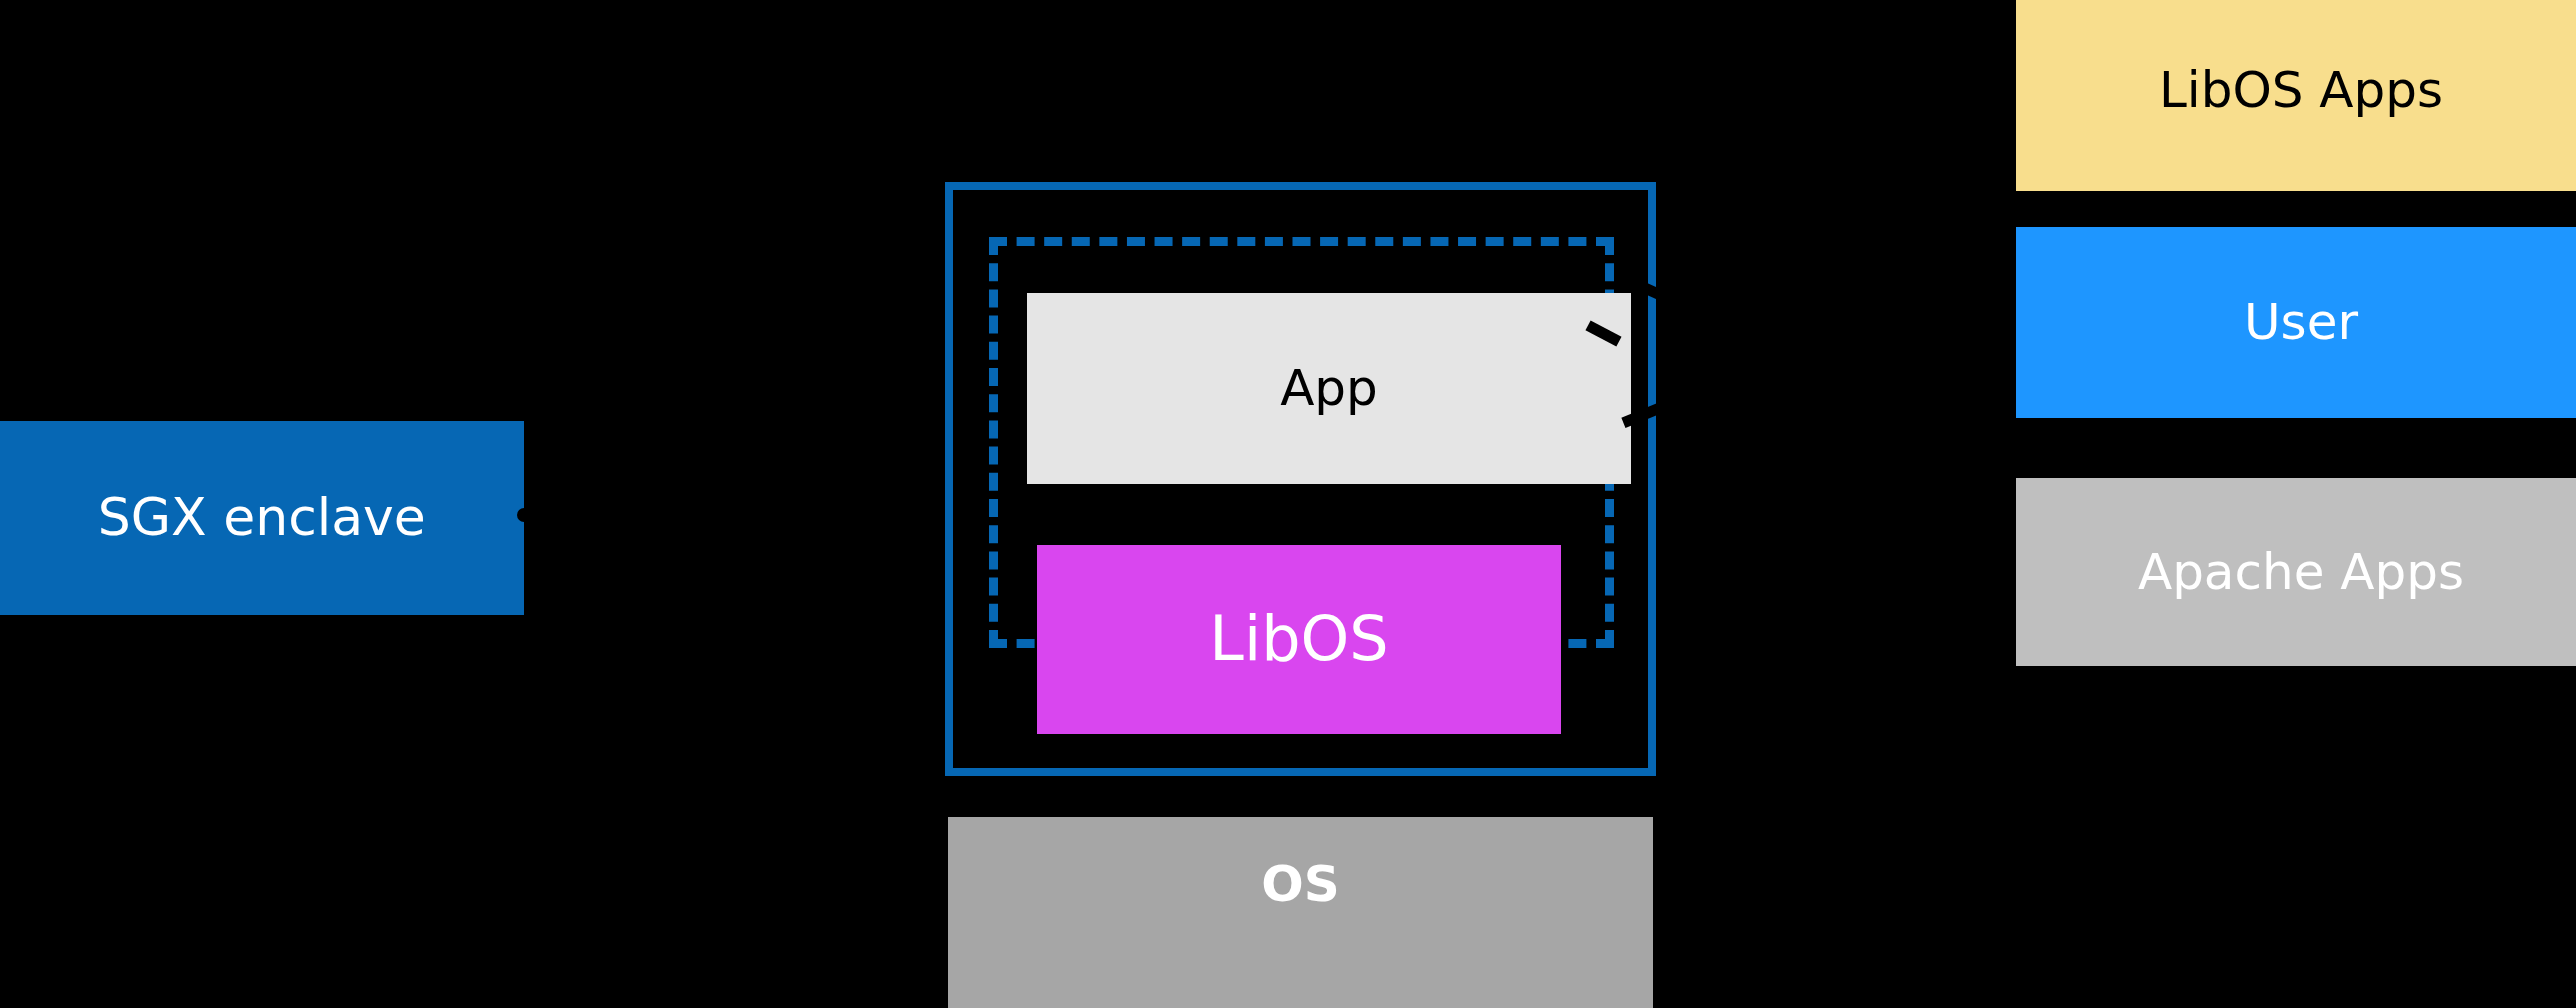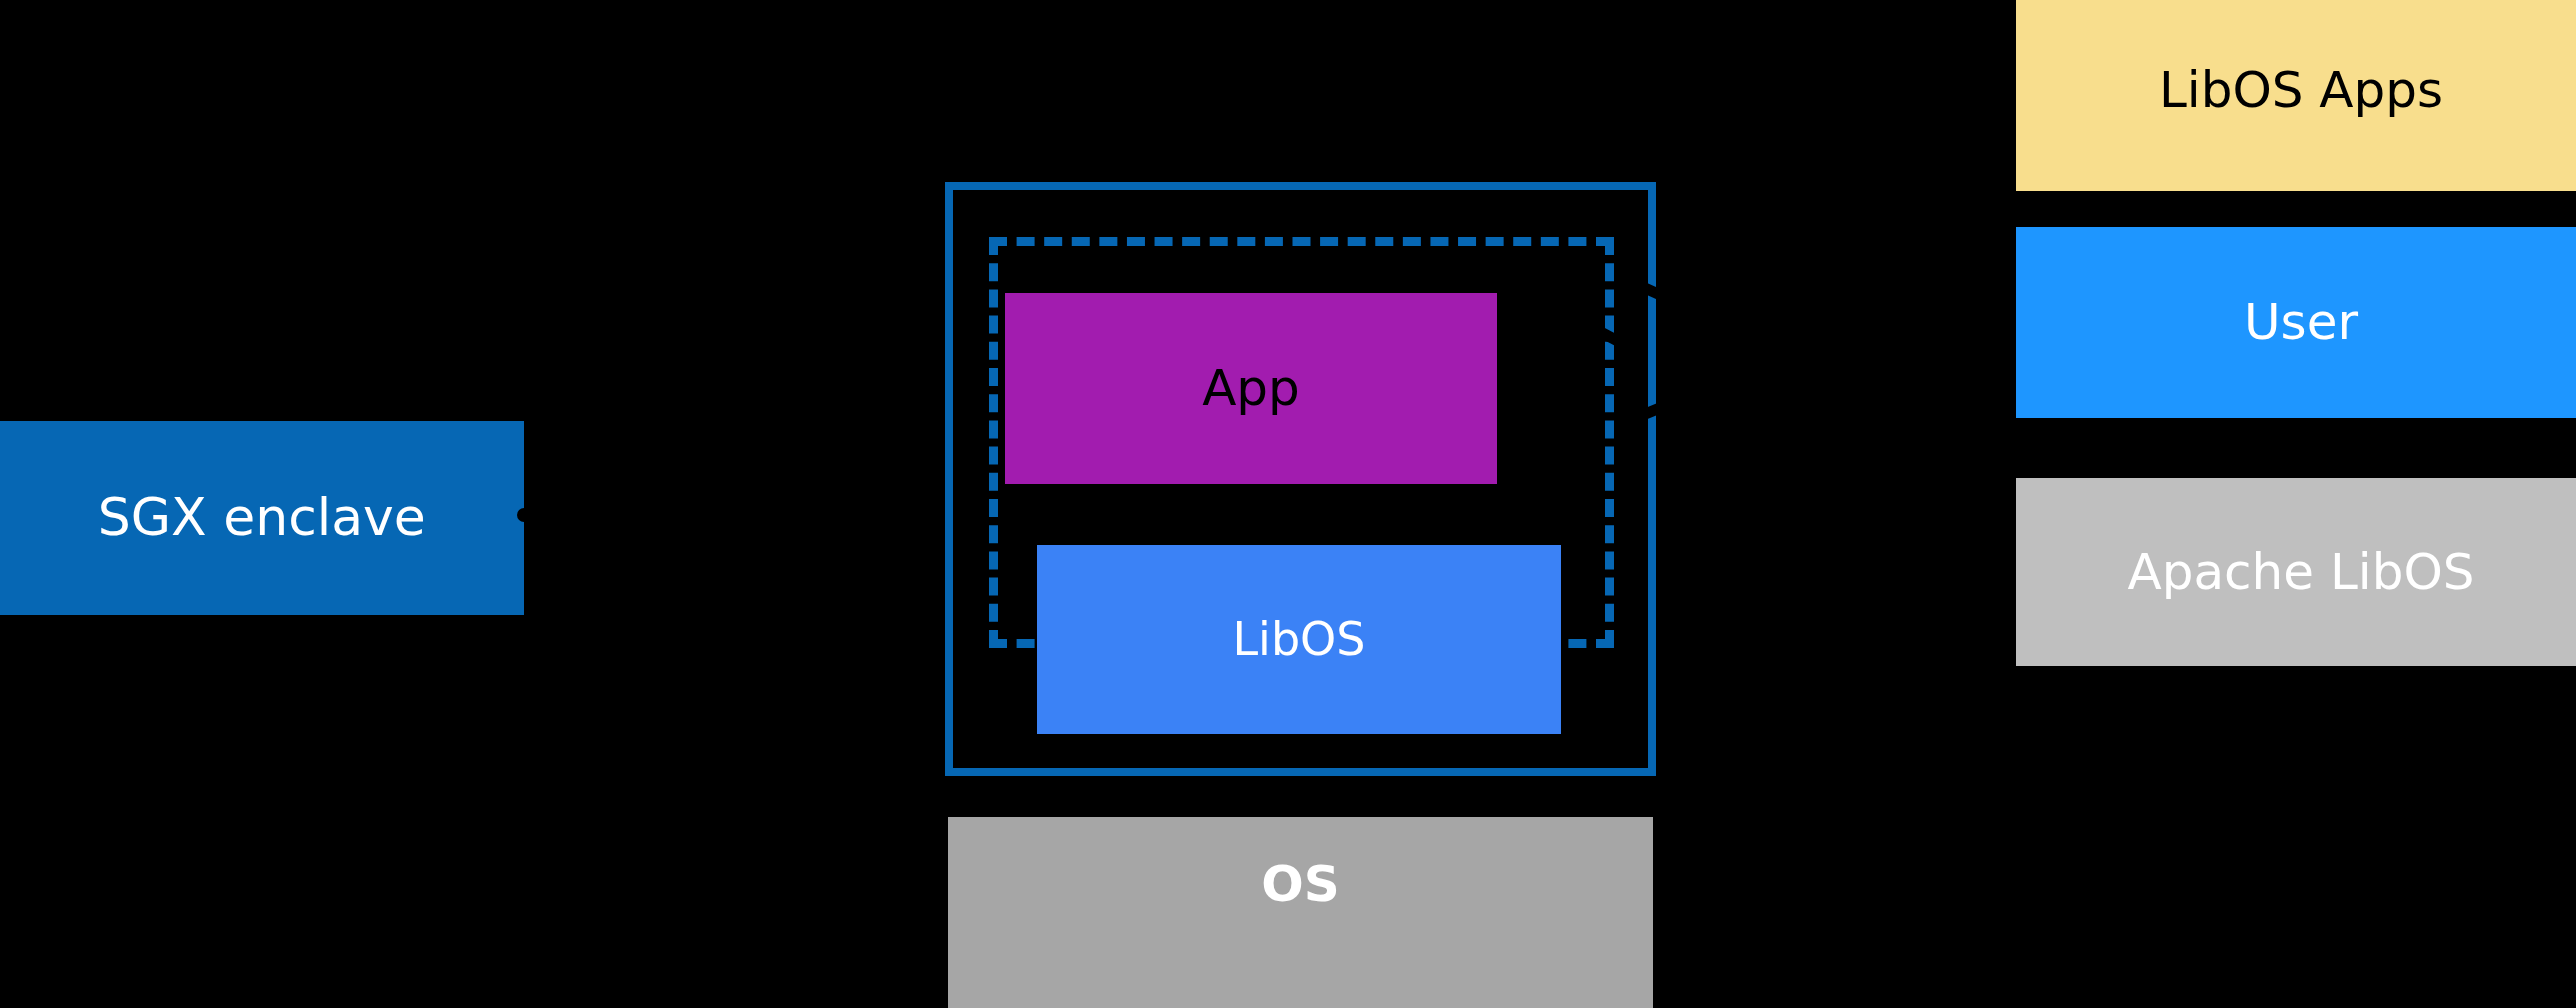--- a/index.html
+++ b/index.html
@@ -65,37 +65,37 @@
     left: 989px;
     top: 237px;
     width: 625px;
     height: 411px;
     border: 9.2px dashed #0667B4;
     box-sizing: border-box;
     background: transparent;
   }
   
   #app-box {
-    left: 1005px;
+    left: 1027px;
     top: 293px;
-    width: 492px;
+    width: 604px;
     height: 191px;
-    background: #a21caf;
+    background: #e5e5e5;
     color: #000000;
     font-size: 50px;
   }
   
   #libos-box {
     left: 1037px;
     top: 545px;
     width: 524px;
     height: 189px;
-    background: #3b82f6;
-    color: #FFFFFF;
-    font-size: 46px;
+    background: #d946ef;
+    color: #FFFFFF;
+    font-size: 62px;
   }
   
   #os-box {
     left: 948px;
     top: 817px;
     width: 705px;
     height: 201px;
     background: #A6A6A6;
     color: #FFFFFF;
     font-size: 50px;
@@ -184,17 +184,17 @@
 
   <div class="box" id="user-apps-box">
     <span>LibOS Apps</span>
   </div>
 
   <div class="box" id="bigdl-box">
     <span>User</span>
   </div>
 
   <div class="box" id="apache-spark-box">
-    <span>Apache LibOS</span>
+    <span>Apache Apps</span>
   </div>
 
 </div>
 
 
 </body></html>

